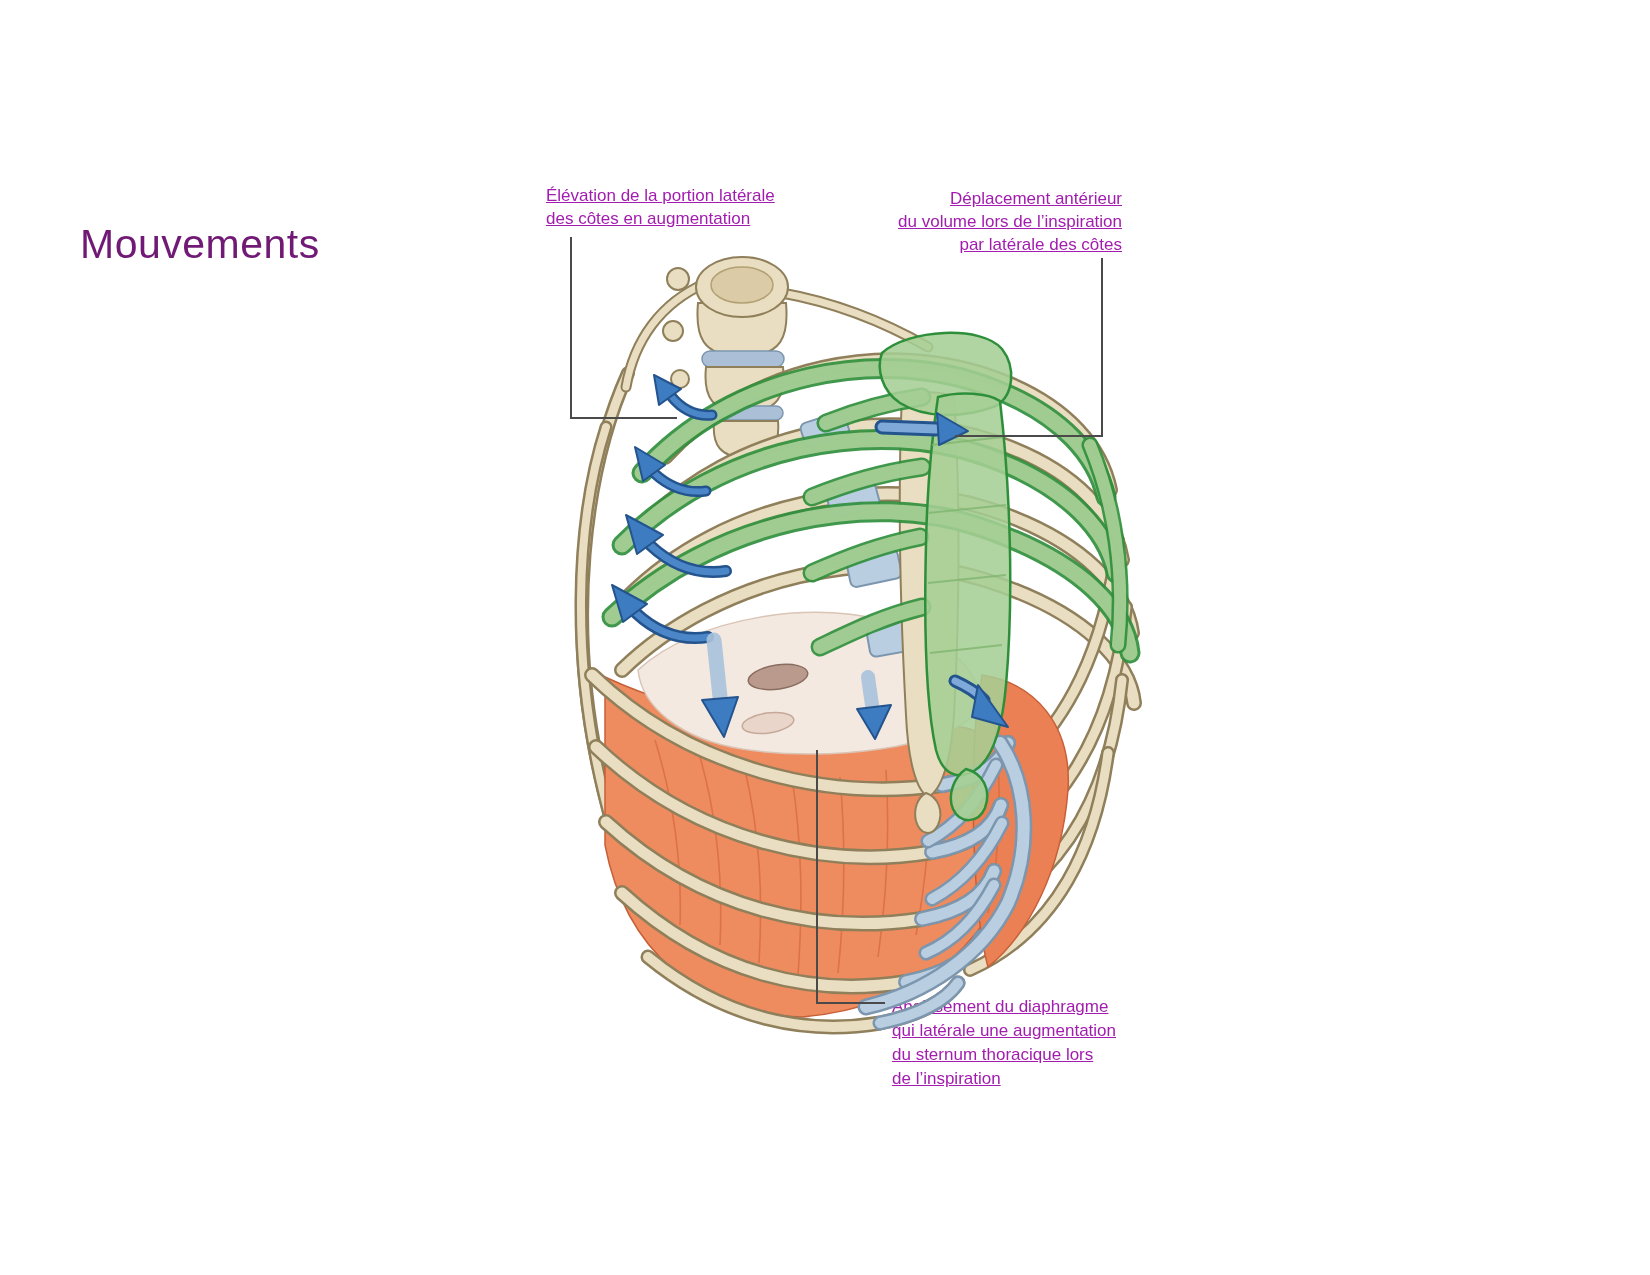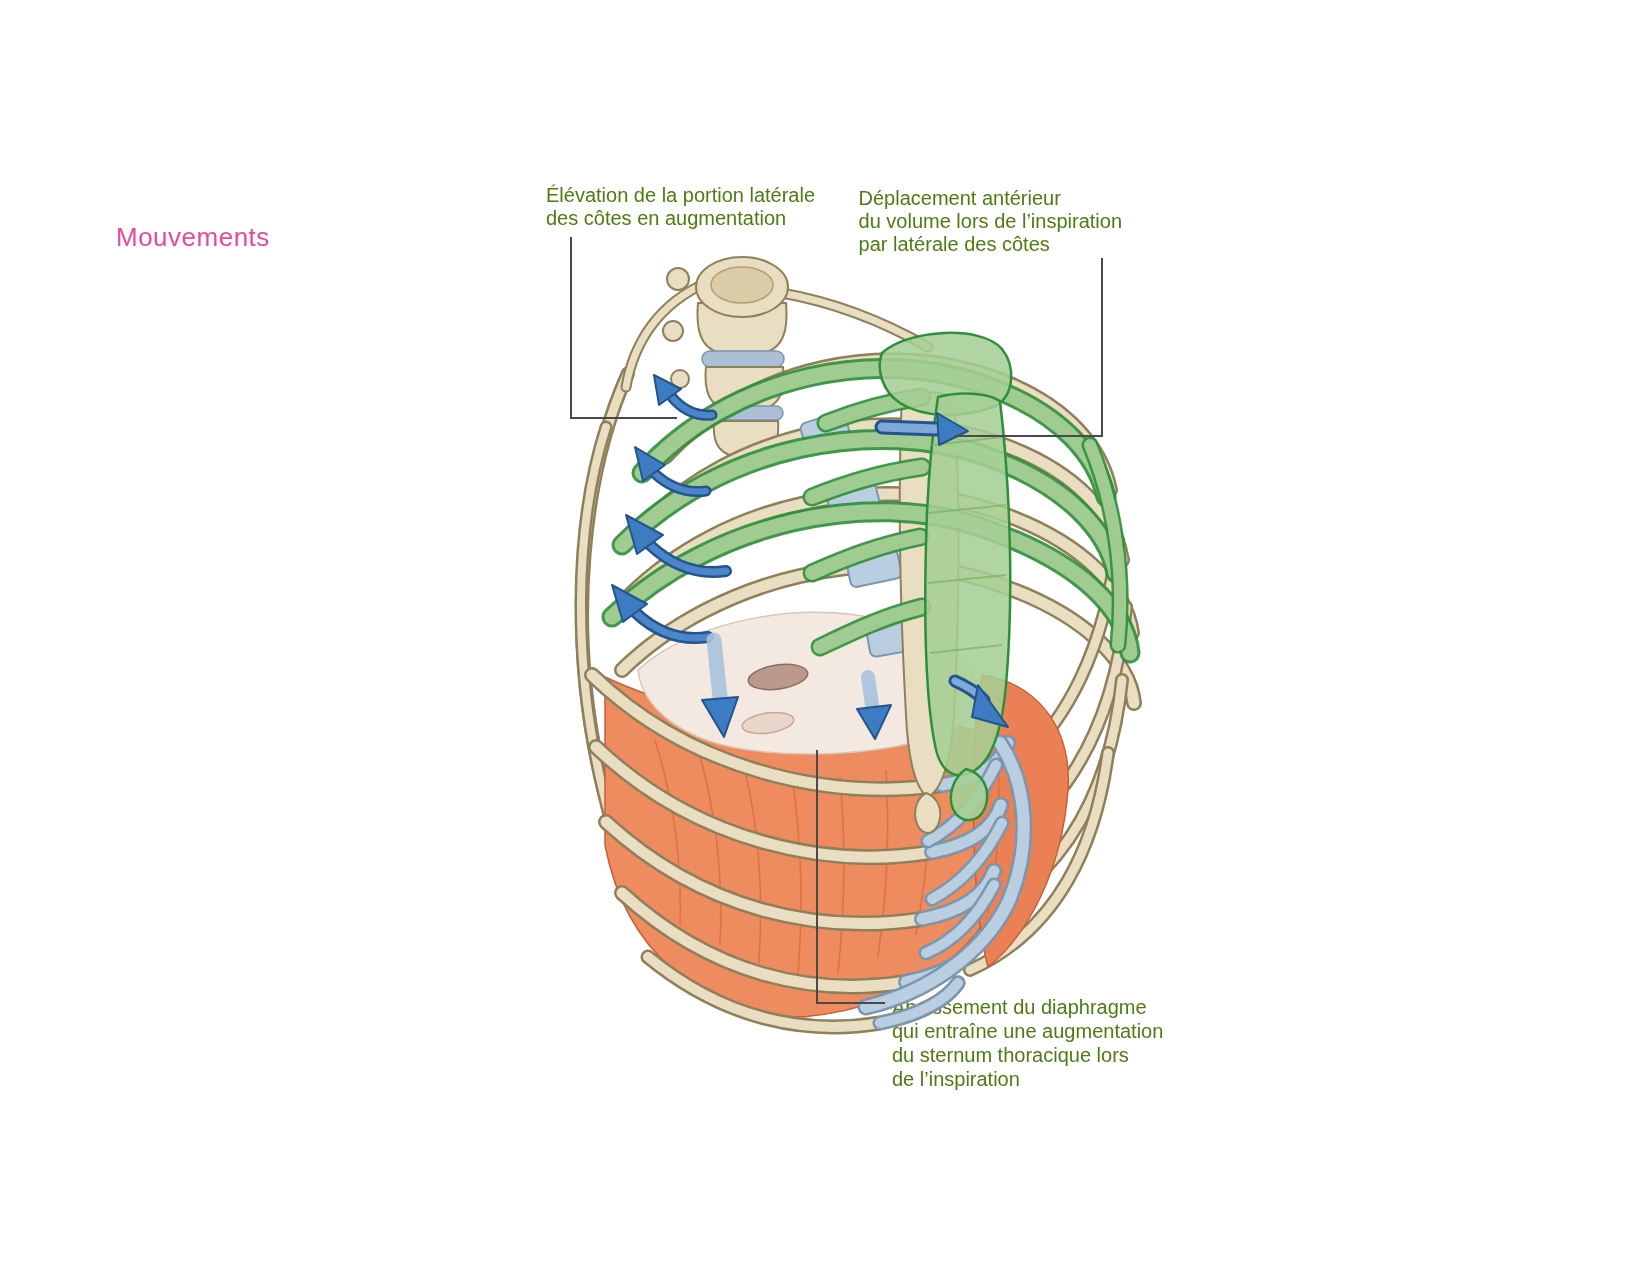--- a/index.html
+++ b/index.html
@@ -1,23 +1,23 @@
 <!DOCTYPE html>
 <html><head>
 <meta charset="utf-8">
 <style>
   html,body{margin:0;padding:0;background:#ffffff;}
   .stage{position:relative;width:1650px;height:1275px;background:#ffffff;overflow:hidden;
          font-family:"Liberation Sans", sans-serif;}
-  .page-title{position:absolute;left:80px;top:224px;font-size:26px;line-height:1;
-              color:#ec4899;letter-spacing:0.5px;margin-left:36px;}
-  .label{position:absolute;font-size:20px;line-height:23px;color:#4d7c0f;}
+  .page-title{position:absolute;left:80px;top:224px;font-size:41px;line-height:1;
+              color:#701a75;letter-spacing:0.5px;}
+  .label{position:absolute;font-size:17px;line-height:23px;color:#a21caf;text-decoration:underline;}
   .label span{display:block;}
   .label-left{left:546px;top:184px;text-align:left;}
-  .label-right{right:528px;top:187px;text-align:left;}
+  .label-right{right:528px;top:187px;text-align:right;}
   .label-bottom{left:892px;top:995px;text-align:left;line-height:24px;}
   svg.art{position:absolute;left:0;top:0;}
   
   .boneO{fill:none;stroke:#8f7f5a;stroke-linecap:round;}
   .bone {fill:none;stroke:#e9dec1;stroke-linecap:round;}
   .boneFill{fill:#e9dec1;stroke:#8f7f5a;stroke-width:2;}
   .greenO{fill:none;stroke:#2f8f3c;stroke-linecap:round;opacity:.92;}
   .green {fill:none;stroke:#aed39c;stroke-linecap:round;opacity:.88;}
   .cartO{fill:none;stroke:#7b96ae;stroke-linecap:round;}
   .cart {fill:none;stroke:#b9cee0;stroke-linecap:round;}
@@ -42,21 +42,21 @@
   </div>
 
   <div class="label label-right">
     <span>Déplacement antérieur</span>
     <span>du volume lors de l’inspiration</span>
     <span>par latérale des côtes</span>
   </div>
 
   <div class="label label-bottom">
     <span>Abaissement du diaphragme</span>
-    <span>qui entraîne une augmentation</span>
+    <span>qui latérale une augmentation</span>
     <span>du sternum thoracique lors</span>
     <span>de l’inspiration</span>
   </div>
 
   <svg class="art" width="1650" height="1275" viewBox="0 0 1650 1275">
 
     <g transform="translate(530,245)">
 
       <g>
         <path class="boneO" stroke-width="14" d="M 98 128 C 52 230, 38 380, 68 520 C 80 580, 102 645, 140 702"></path>

